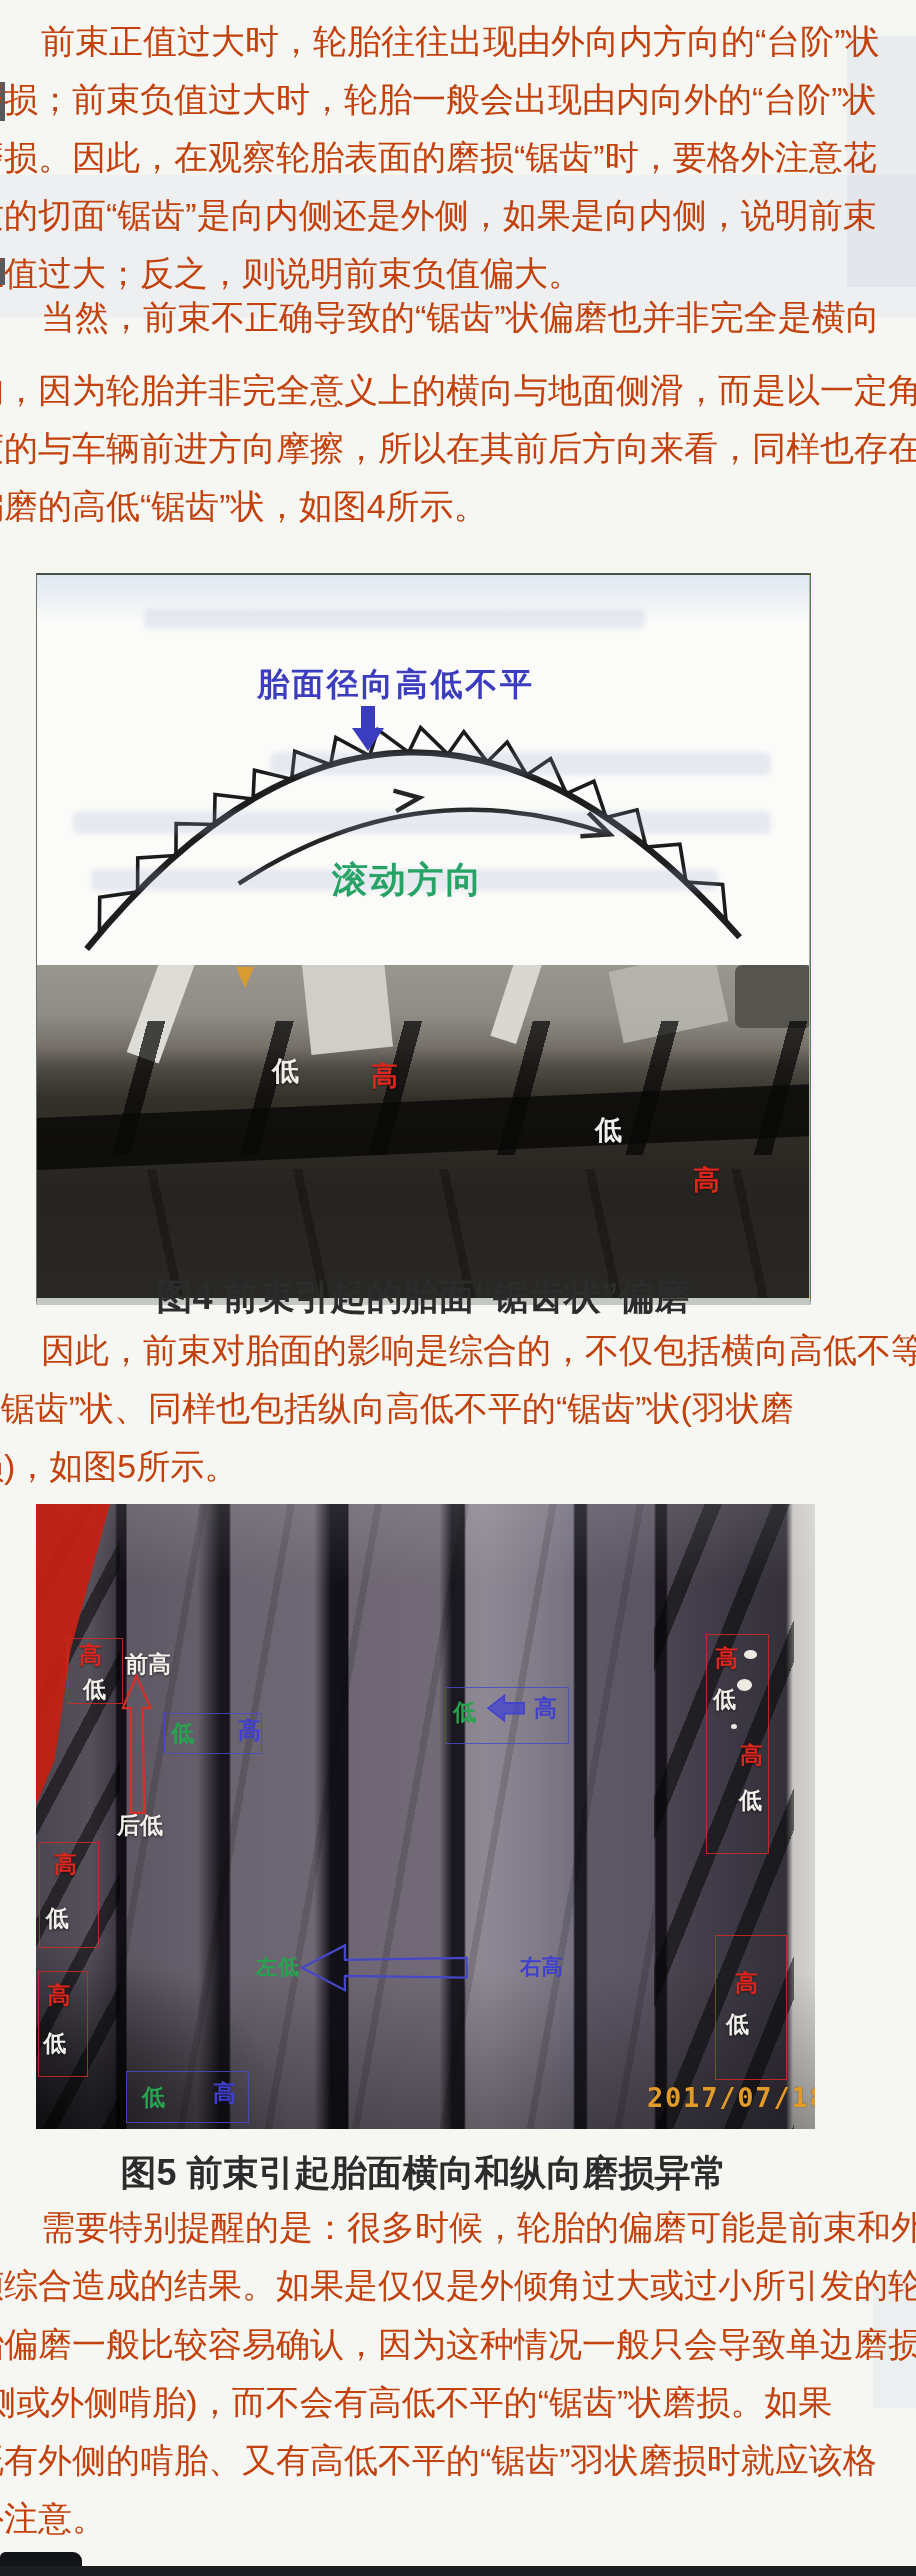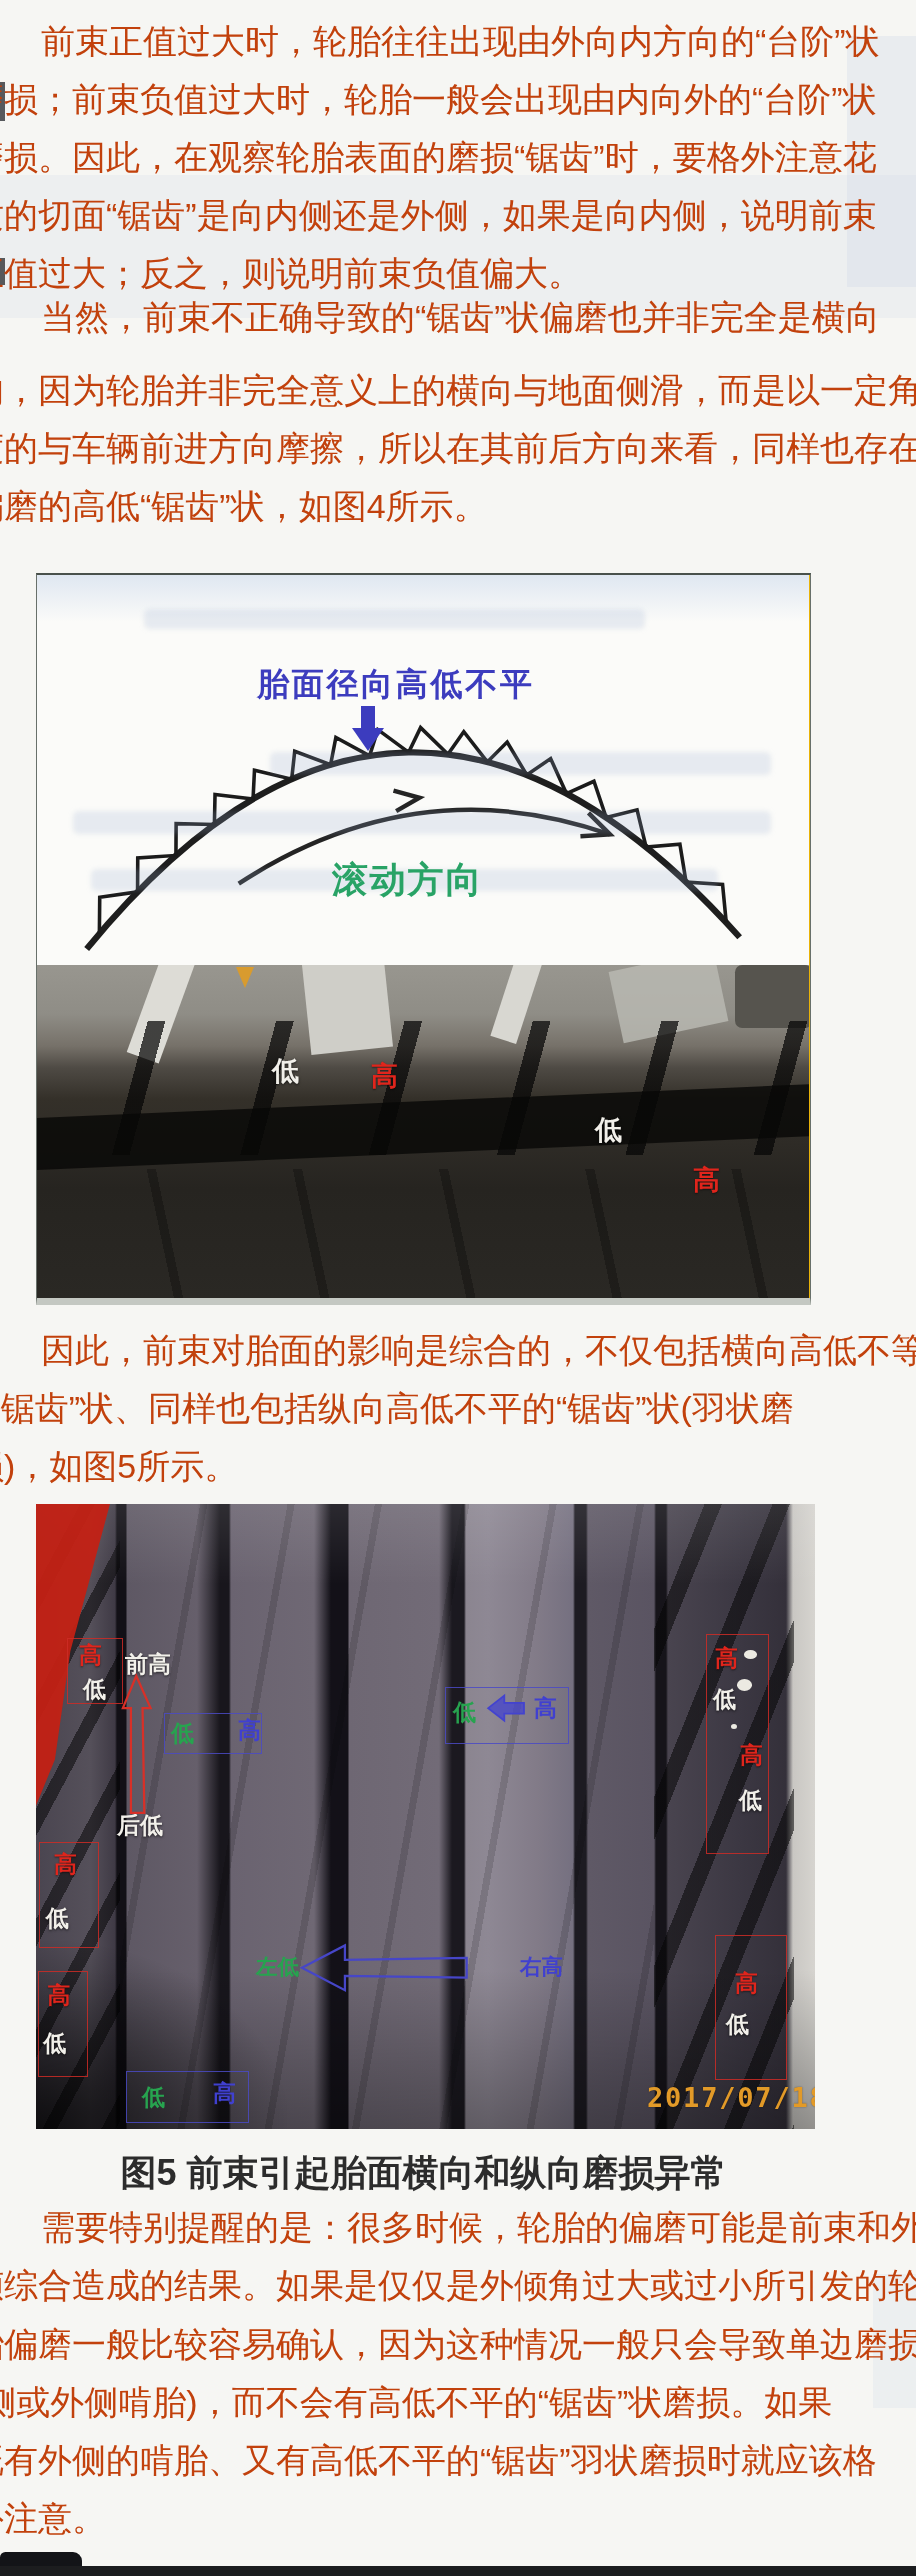--- a/index.html
+++ b/index.html
@@ -131,20 +131,21 @@
       <div class="f4midband"></div>
       <div class="f4sipes"></div>
       <div class="f4tri"></div>
       <span class="ann aw" style="left:235px;top:93px;font-size:27px;">低</span>
       <span class="ann ar" style="left:334px;top:98px;font-size:27px;">高</span>
       <span class="ann aw" style="left:558px;top:152px;font-size:27px;">低</span>
       <span class="ann ar" style="left:656px;top:202px;font-size:27px;">高</span>
     </div>
   </div>
 
+  <div class="cap" style="top:1273px;">图4 前束引起的胎面“锯齿状”偏磨</div>
 
   <div>
     <div class="tl" style="top:1329px;left:41px">因此，前束对胎面的影响是综合的，不仅包括横向高低不等</div>
     <div class="tl" style="top:1387px;left:-10.7px">“锯齿”状、同样也包括纵向高低不平的“锯齿”状(羽状磨</div>
     <div class="tl" style="top:1445px;left:-30px">损)，如图5所示。</div>
   </div>
 
   <div class="fig5">
     <div class="f5msipes"></div>
     <div class="f5lsipes"></div>

